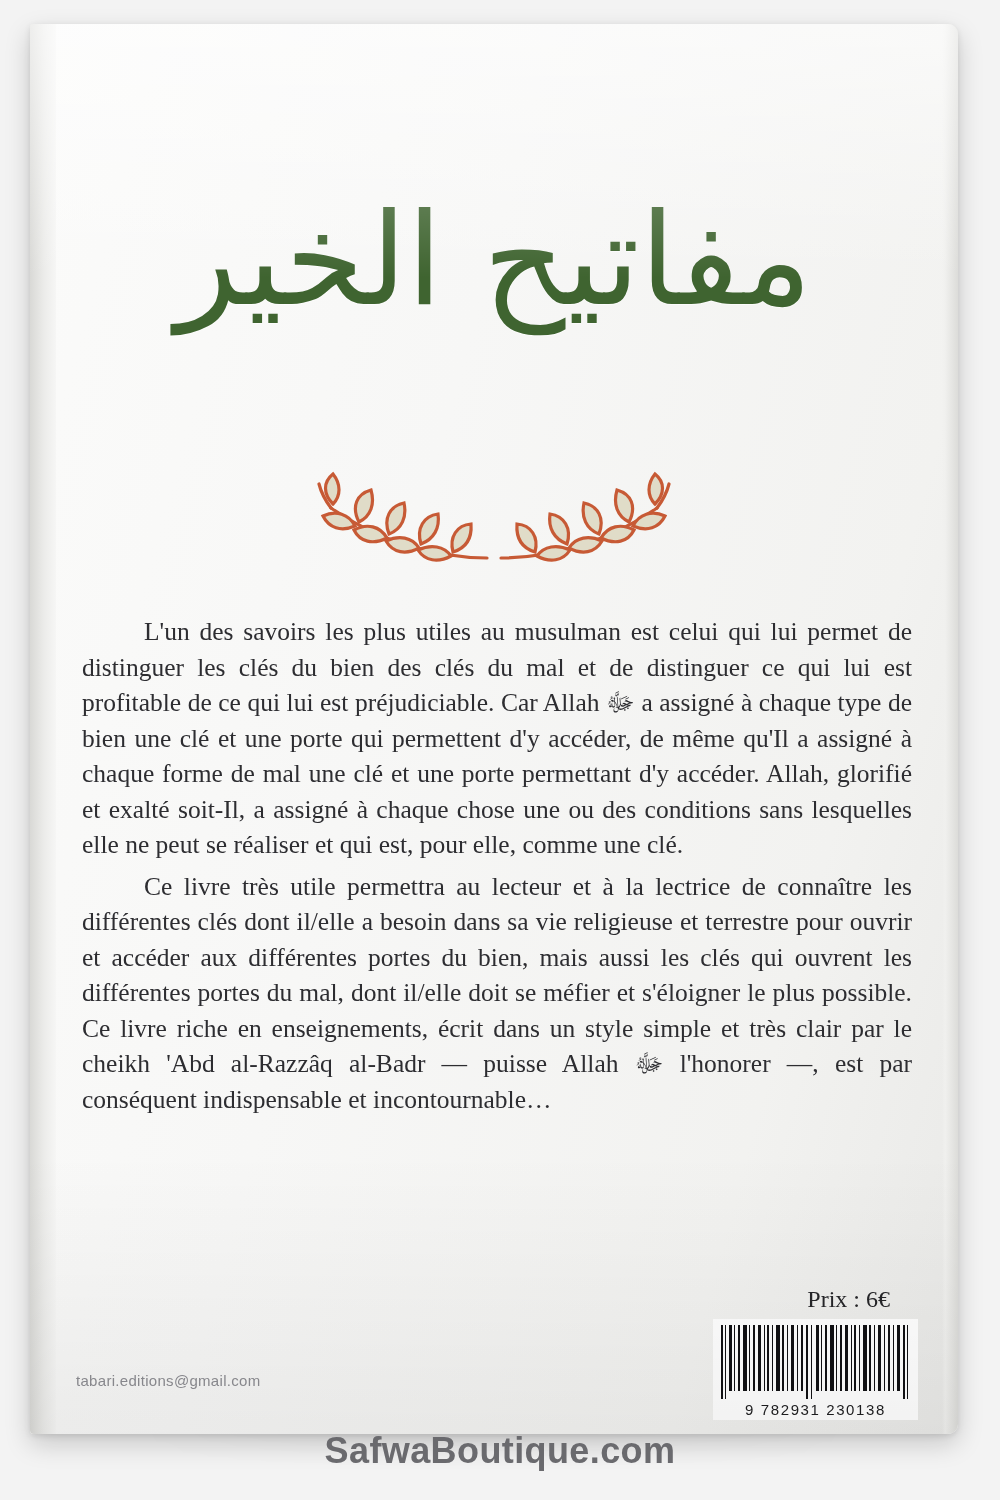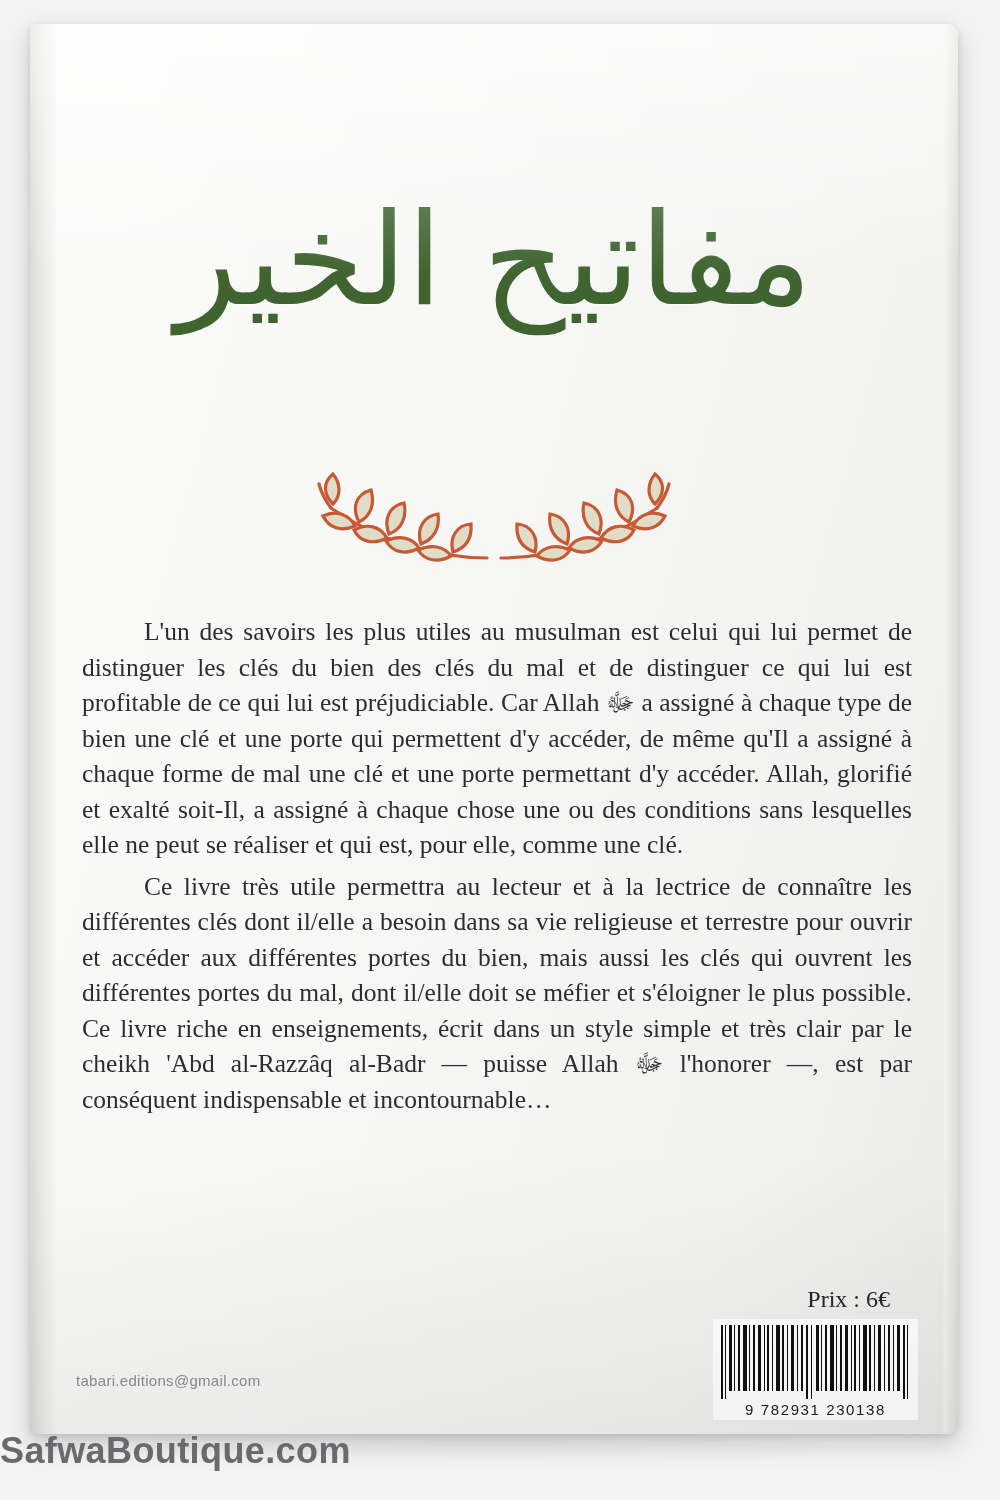--- a/index.html
+++ b/index.html
@@ -160,20 +160,21 @@
     color: #8d8d92;
     letter-spacing: 0.3px;
   }
 
   
   #watermark {
     position: absolute;
     left: 0;
     top: 1430px;
     width: 1000px;
+    text-align: center;
     font-family: "Liberation Sans", sans-serif;
     font-size: 36px;
     font-weight: bold;
     color: #6a6a6e;
     letter-spacing: 0.4px;
   }
 </style>
 </head>
 <body>
 

